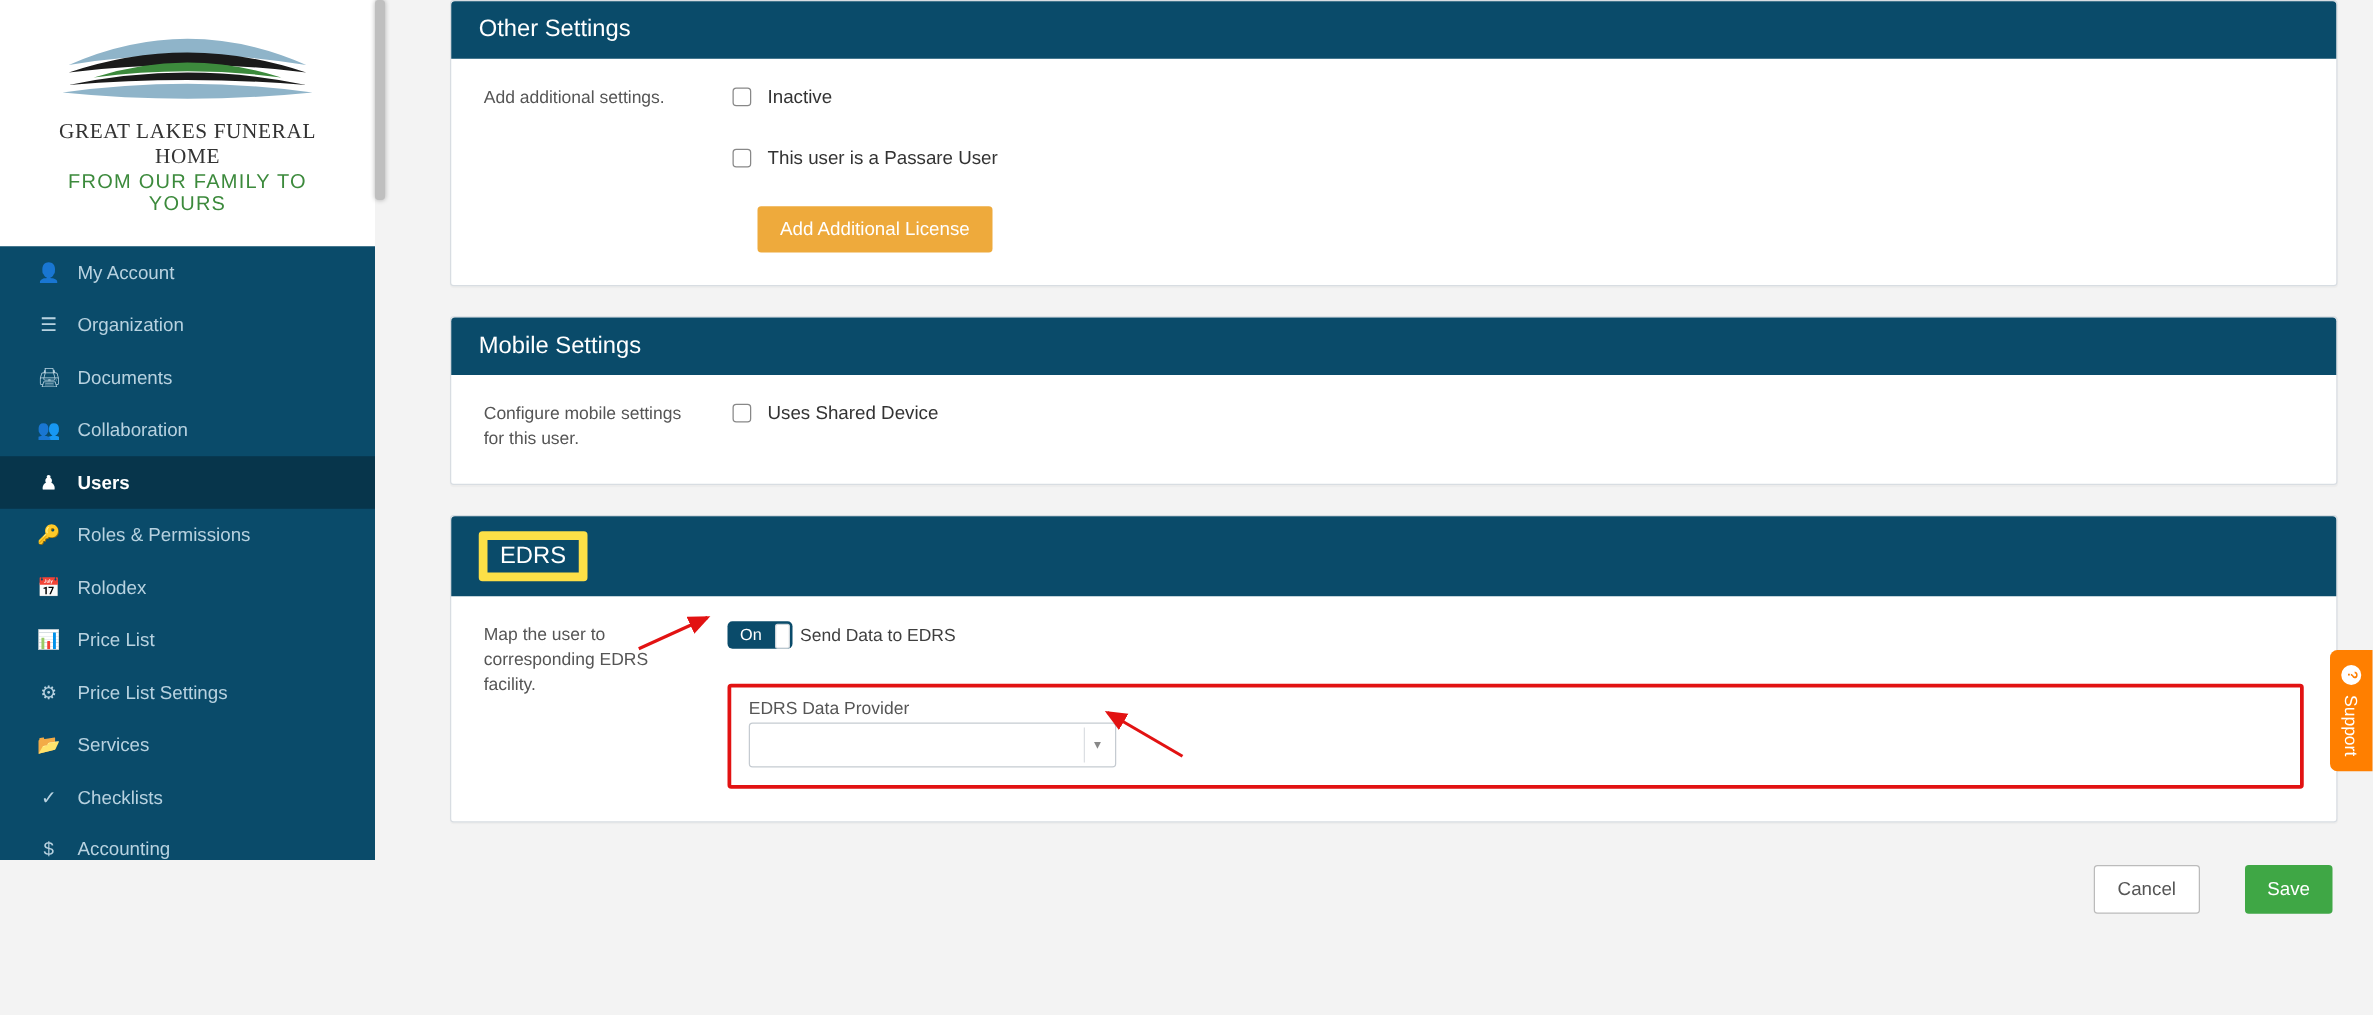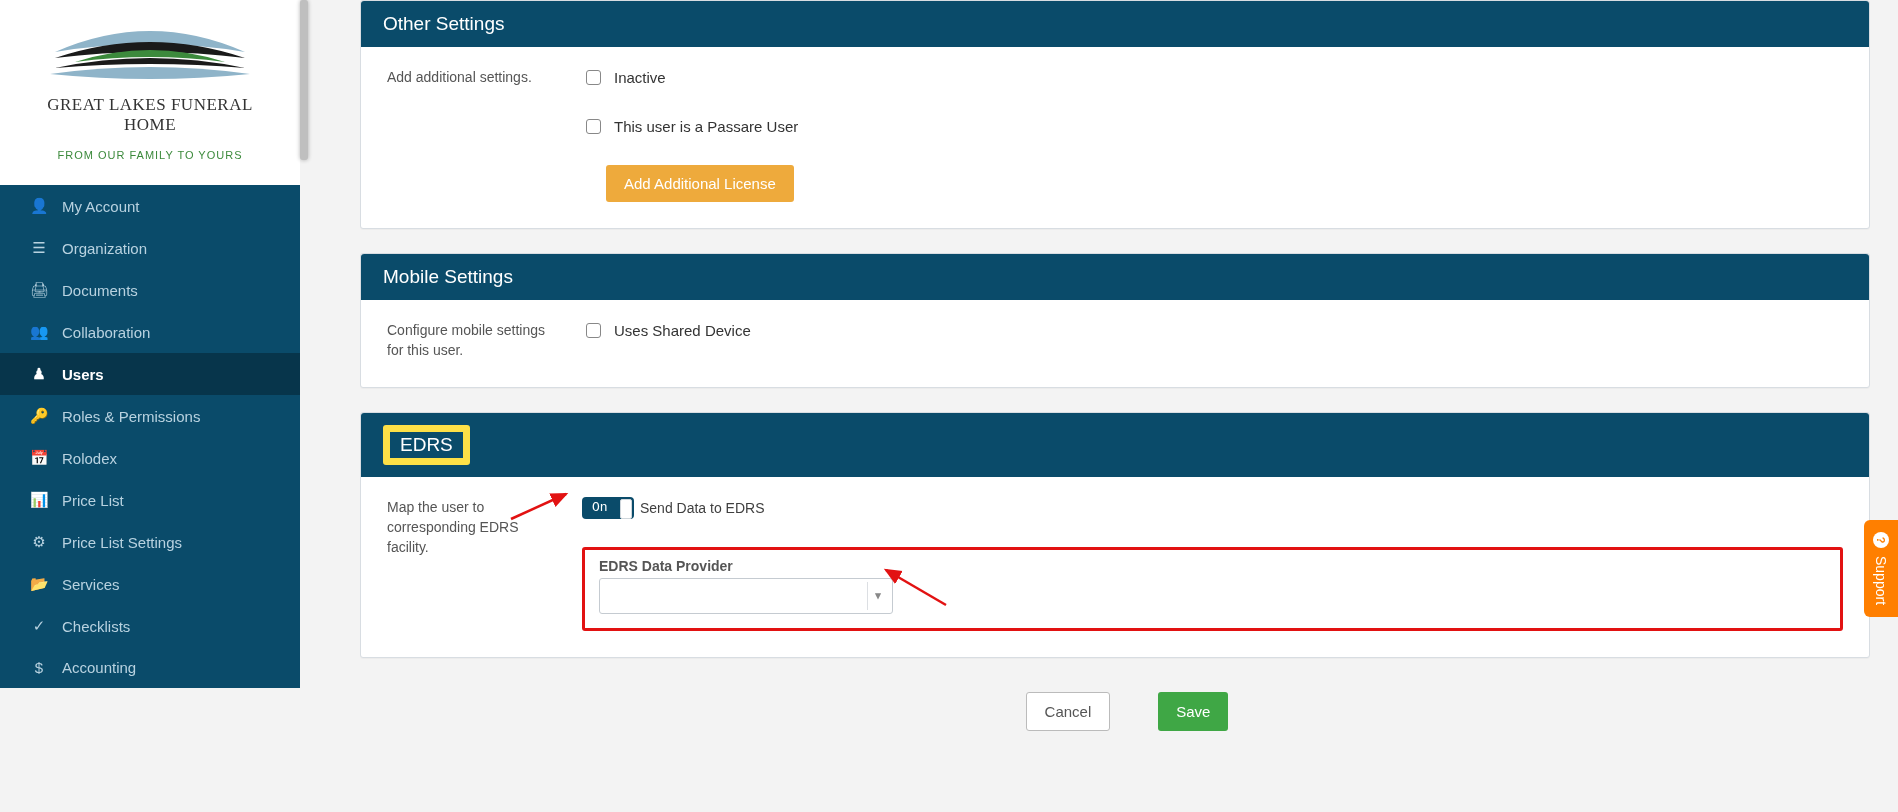--- a/index.html
+++ b/index.html
@@ -35,21 +35,21 @@
     height:688px;
     position:relative;
   }
   .logo-wrap{
     background:#fff;
     padding:18px 22px 24px;
     text-align:center;
   }
   .logo-svg{width:230px;height:70px;}
   .logo-title{font-family:Georgia,'Times New Roman',serif;font-size:17px;letter-spacing:0.5px;color:#333;margin-top:4px;}
-  .logo-sub{color:#3c8a3c;font-size:11px;letter-spacing:1px;margin-top:14px;}
+  .logo-sub{color:#3c8a3c;font-size:16px;letter-spacing:1px;margin-top:2px;}
 
   .nav{list-style:none;margin:0;padding:0;}
   .nav li{
     display:flex;align-items:center;
     padding:12px 18px 12px 30px;
     cursor:pointer;
     color:#b8d2e0;
     font-size:15px;
     gap:14px;
   }
@@ -117,21 +117,21 @@
 
   
   .toggle-row{display:flex;align-items:center;gap:6px;}
   .toggle{
     display:inline-flex;align-items:center;
     background:var(--navy);color:#fff;
     border-radius:4px;
     padding:3px 8px 3px 10px;
     font-size:13px;
     position:relative;
-    width:34px;height:16px;font-family:Liberation Mono, monospace;
+    width:34px;height:16px;
   }
   .toggle::after{
     content:"";position:absolute;right:2px;top:2px;
     width:10px;height:18px;background:#fff;border-radius:2px;
     border:1px solid #cfd6db;
   }
   .toggle-label{font-size:14px;}
 
   
   .field-label{font-size:14px;color:#555;margin-bottom:4px;}
@@ -140,28 +140,28 @@
     background:#fff;display:flex;align-items:center;justify-content:space-between;
     padding:0 4px 0 8px;cursor:pointer;
   }
   .select-caret{
     width:20px;height:28px;display:flex;align-items:center;justify-content:center;
     border-left:1px solid #dcdfe3;color:#888;font-size:11px;
   }
 
   
   .hl-box{border:7px solid #fde047;border-radius:3px;padding:2px 10px;display:inline-block;}
-  .edrs-block-hl{border:3px solid #e21212;border-radius:3px;padding:8px 14px 14px; display:inline-block;font-weight:bold;}
+  .edrs-block-hl{border:3px solid #e21212;border-radius:3px;padding:8px 14px 14px; display:inline-block;}
 
   .arrow{position:absolute;pointer-events:none;}
   .arrow svg{overflow:visible;}
 
   
   .footer-actions{
-    display:flex;justify-content:center;gap:24px;padding:10px 4px 4px;
+    display:flex;justify-content:flex-end;gap:12px;padding:10px 4px 4px;
   }
 
   
   .support-tab{
     position:fixed;right:0;top:520px;
     background:var(--support);color:#fff;
     width:30px;padding:12px 2px;
     border-radius:6px 0 0 6px;
     writing-mode:vertical-rl;
     text-orientation:mixed;

